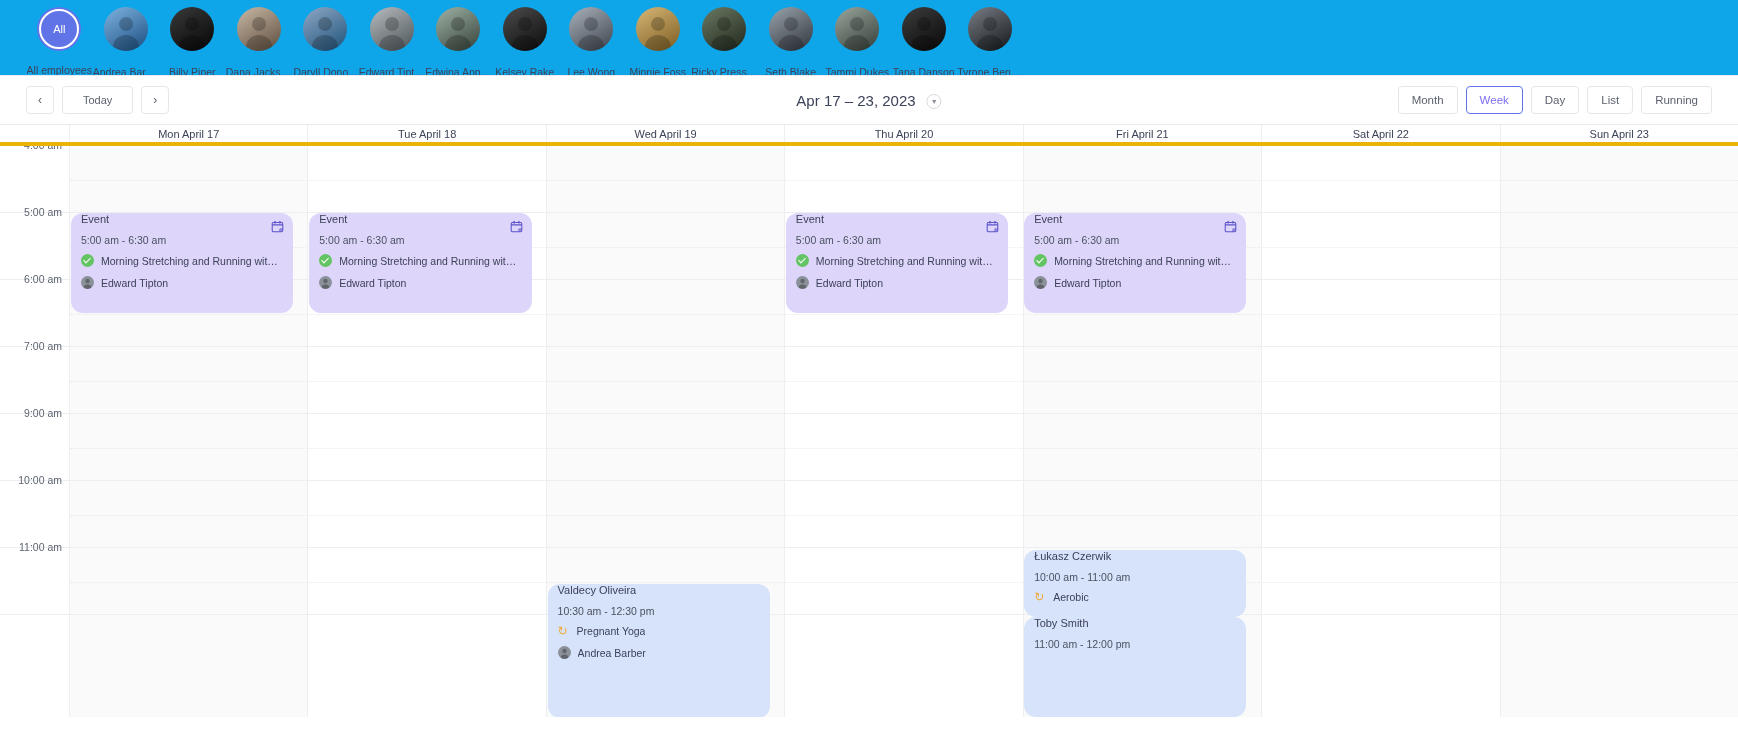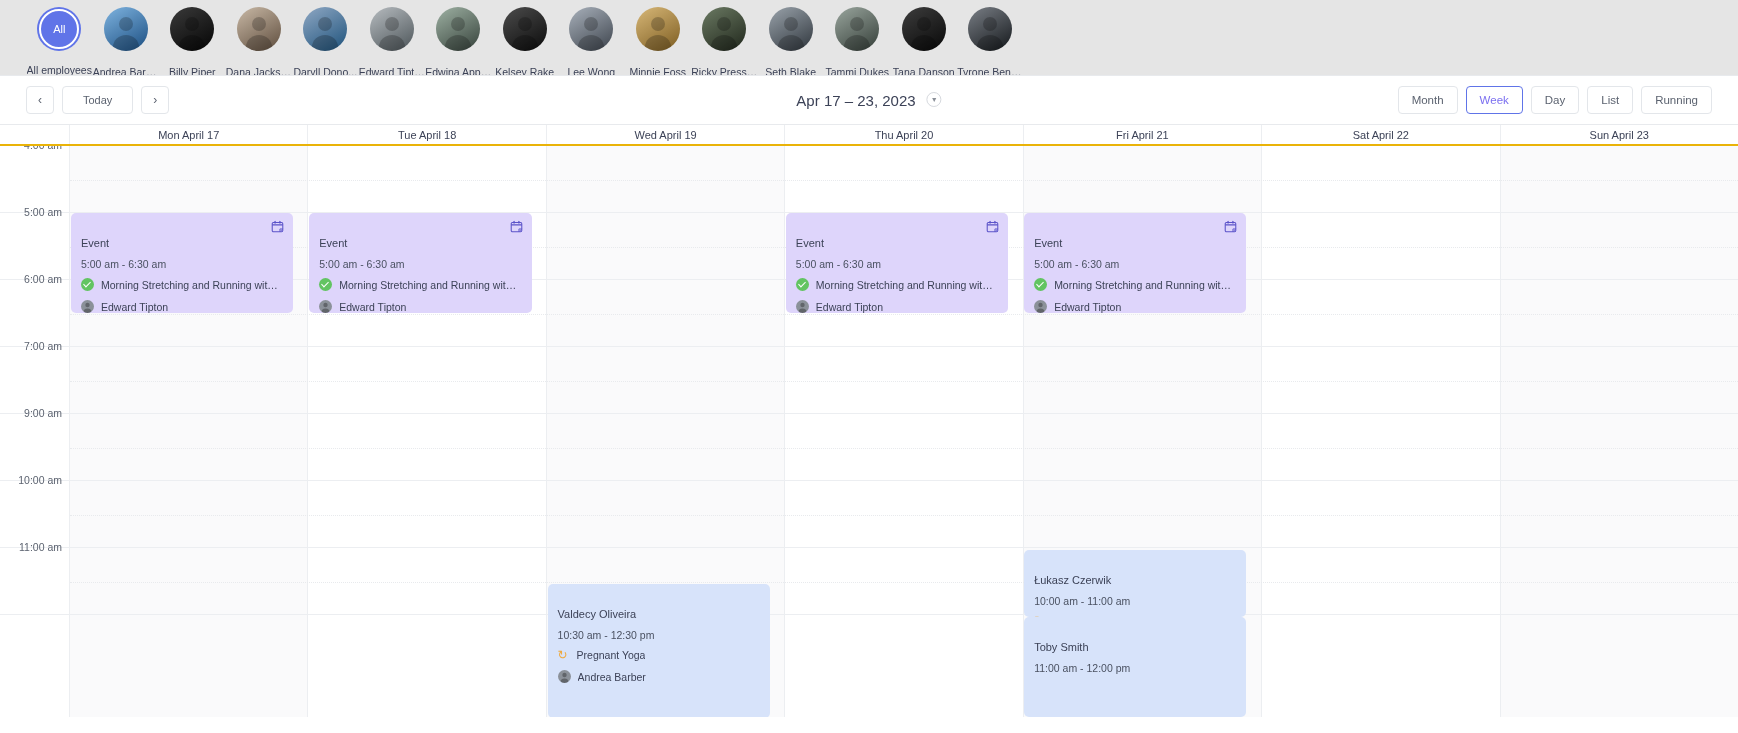--- a/index.html
+++ b/index.html
@@ -12,21 +12,21 @@
   }
 
   
   .emp-strip {
     height: 76px;
     display: flex;
     align-items: flex-start;
     padding: 4px 26px 0 26px;
     gap: 0px;
     border-bottom: 1px solid #e8eaed;
-    background: #e5e5e5;
+    background: #0ea5e9;
     overflow: hidden;
   }
   .emp {
     width: 66.5px;
     flex: 0 0 66.5px;
     display: flex;
     flex-direction: column;
     align-items: center;
     cursor: pointer;
     padding-top: 3px;
@@ -77,21 +77,21 @@
     font-size: 12px;
     color: #5c6370;
     cursor: pointer;
     padding: 0 8px;
   }
   .nav-btn.today { padding: 0 20px; font-size: 11px; }
   .date-title {
     position: absolute;
     left: 50%;
     transform: translateX(-50%);
-    display: flex; align-items: flex-start; gap: 11px;
+    display: flex; align-items: flex-end; gap: 11px;
     font-size: 15px;
     color: #3c4257;
     cursor: pointer;
   }
   .caret {
     width: 15px; height: 15px; border-radius: 50%;
     border: 1px solid #d6d9de;
     display: flex; align-items: center; justify-content: center;
     font-size: 7px; color: #8a8f98;
   }
@@ -112,21 +112,21 @@
   }
   .view-btn.active {
     border-color: #6074e8;
     color: #7b6ff0;
   }
 
   
   .cal-head {
     display: flex;
     border-top: 1px solid #e8eaed;
-    border-bottom: 2px solid #eab308;
+    border-bottom: 4px solid #eab308;
     height: 22px;
     background: #fff;
   }
   .gutter-head { width: 70px; flex: 0 0 70px; border-right: 1px solid #eceef1; }
   .day-head {
     flex: 1 1 0;
     display: flex; align-items: center; justify-content: center;
     font-size: 11px;
     color: #3c4257;
     border-right: 1px solid #eceef1;
@@ -175,22 +175,22 @@
   .events-layer {
     position: absolute;
     left: 70px; right: 0; top: 0; bottom: 0;
     display: flex;
   }
   .ev-col { flex: 1 1 0; position: relative; }
 
   .event {
     position: absolute;
     left: 1px; right: 15px;
-    border-radius: 5px;
-    padding: 24px 10px 0 10px;
+    border-radius: 12px;
+    padding: 0 10px 0 10px;
     font-size: 10.5px;
     overflow: hidden;
     cursor: pointer;
   }
   .event.purple { background: #ded5fb; color: #3c4257; }
   .event.blue { background: #d7e3fa; color: #3c4257; }
   .ev-title { font-size: 11px; margin-bottom: 9px; }
   .ev-time { font-size: 10.5px; margin-bottom: 8px; color: #4a5161; }
   .ev-row { display: flex; align-items: center; gap: 7px; margin-bottom: 9px; }
   .ev-row .txt {

